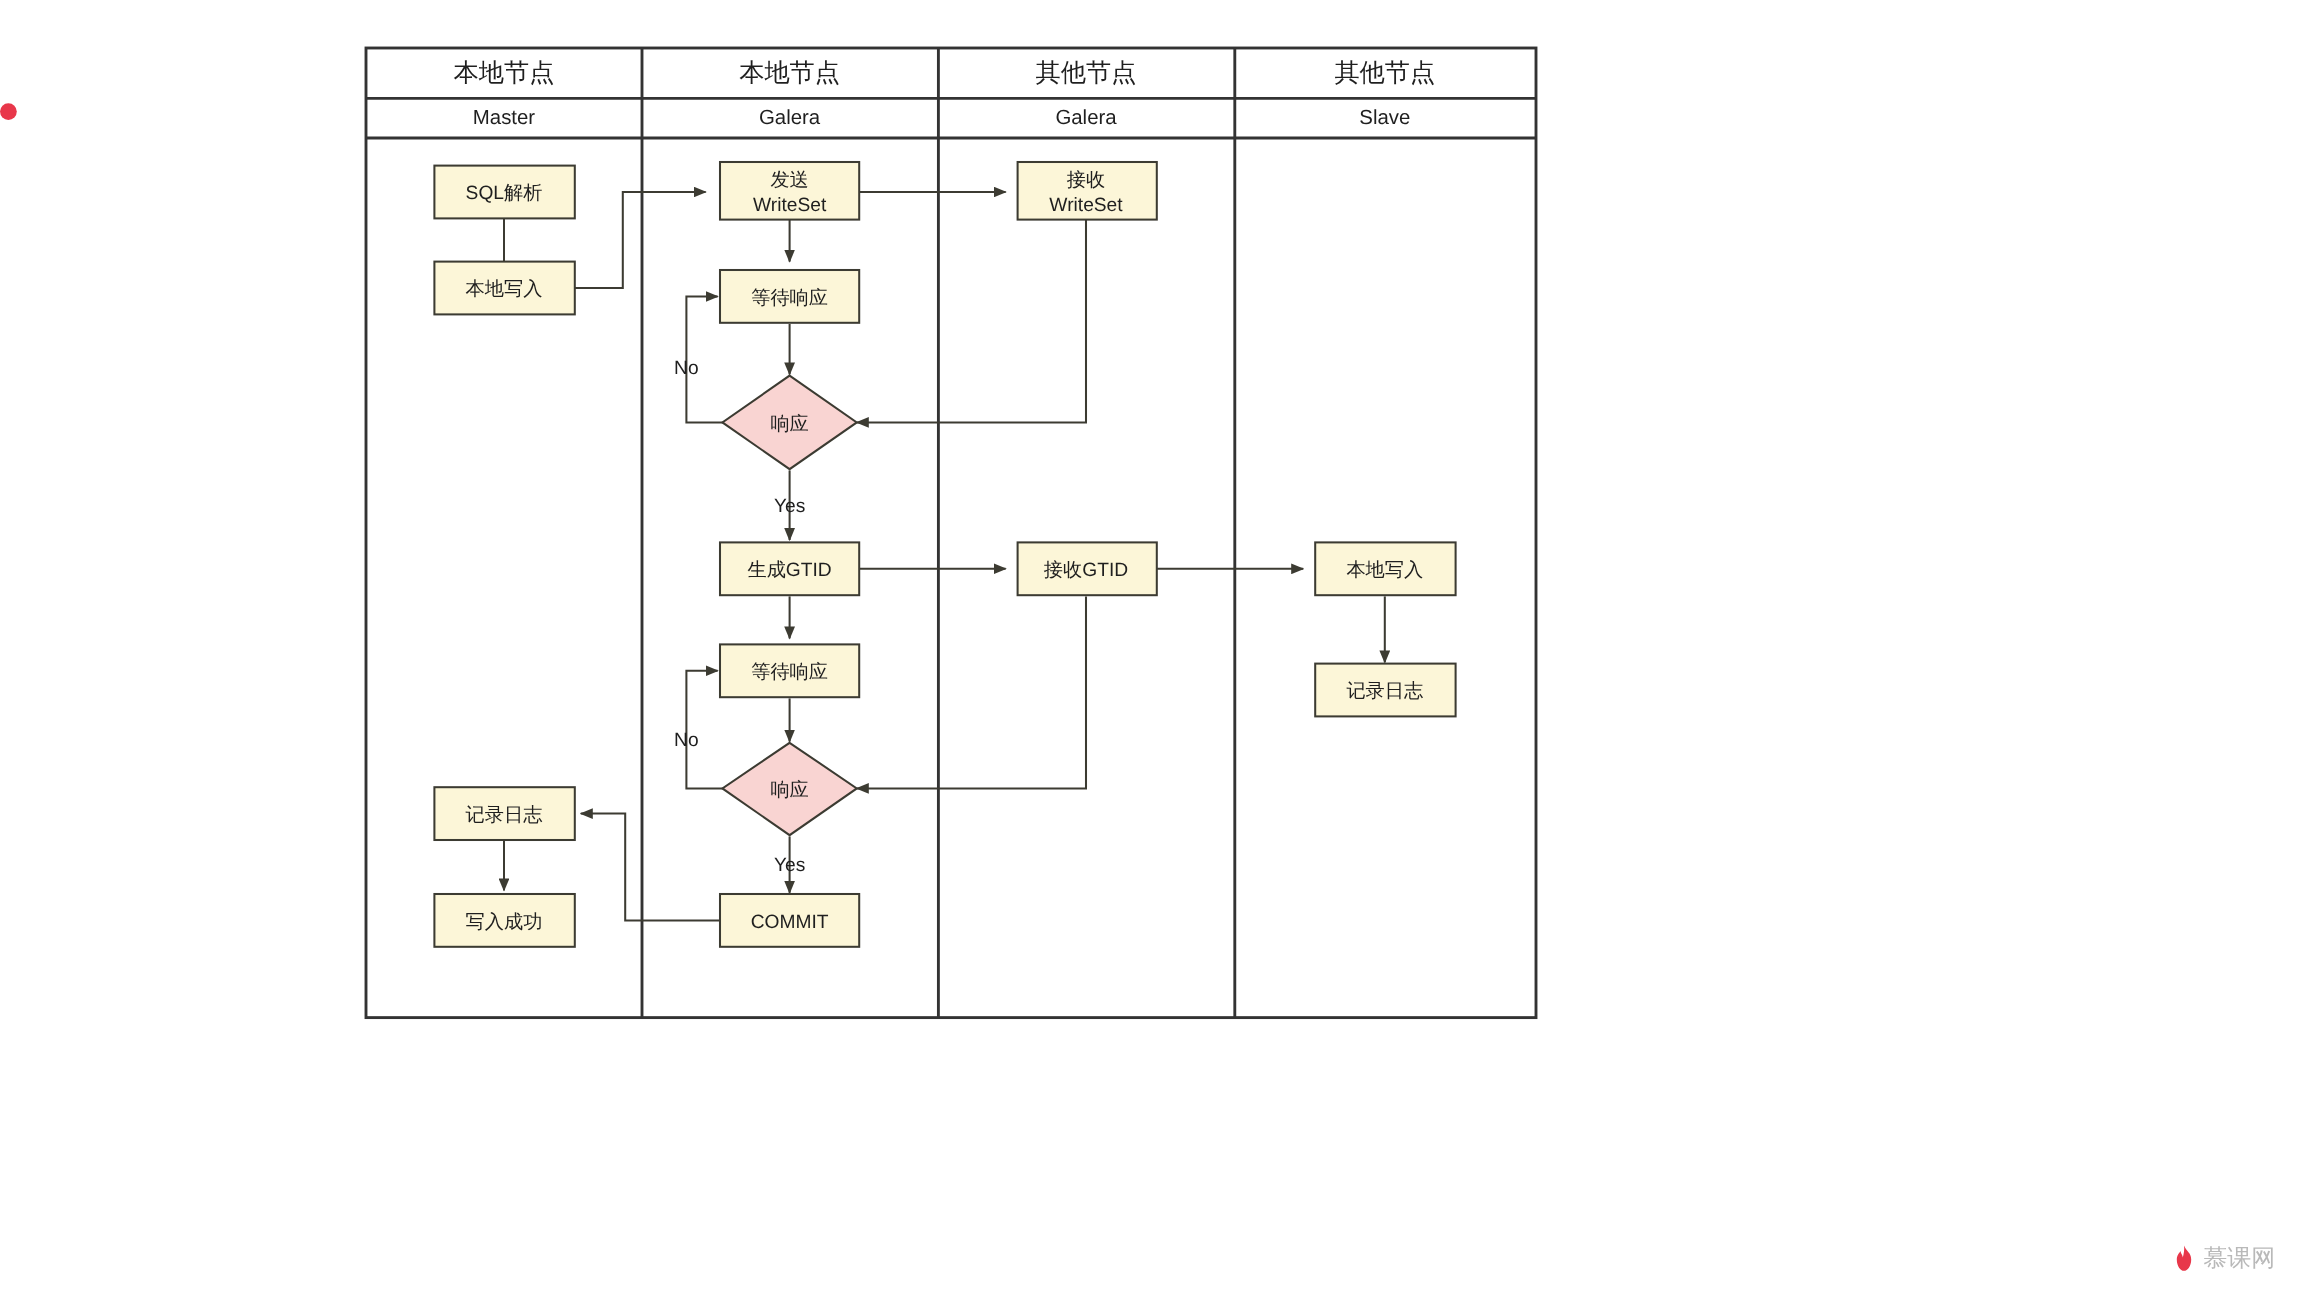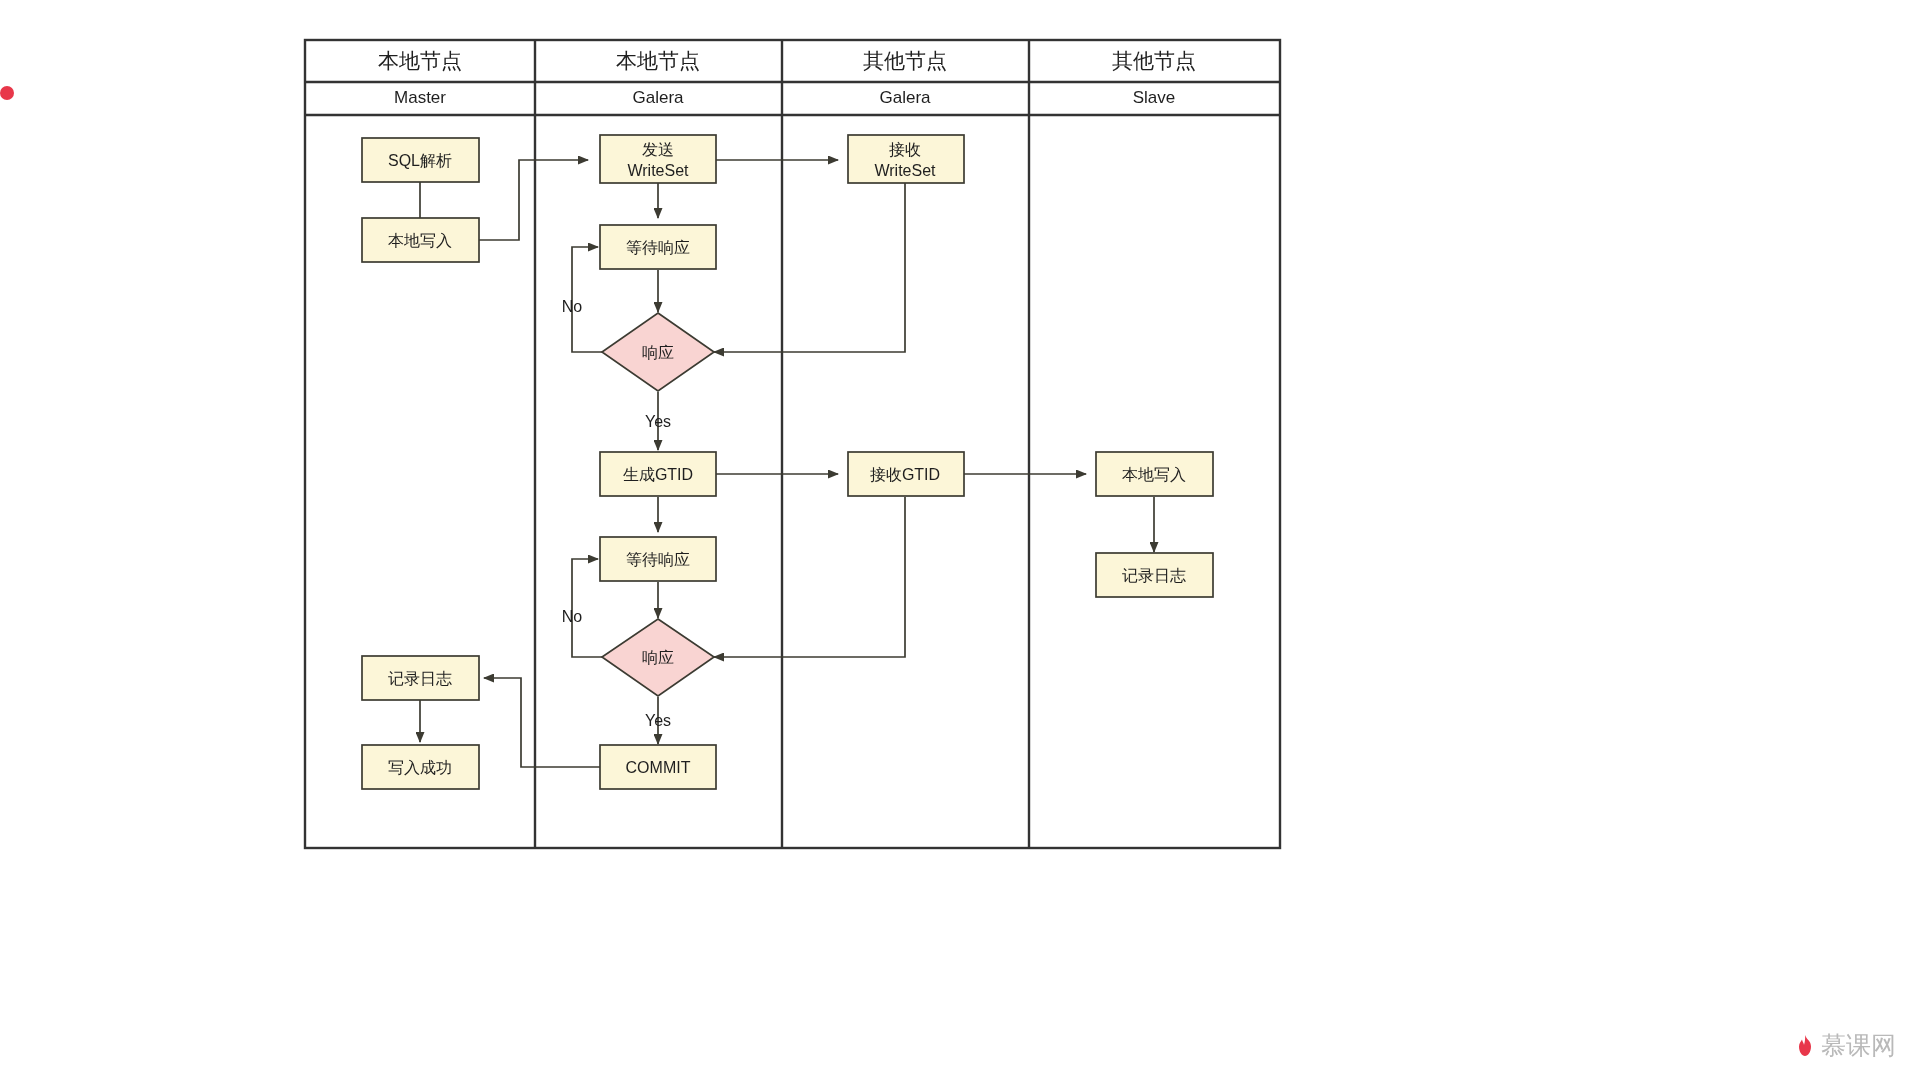--- a/index.html
+++ b/index.html
@@ -42,21 +42,21 @@
   .frame-line{stroke:#333333;fill:none;}
   .proc-box{fill:#fcf6d8;stroke:#3c3b32;stroke-width:1.7;}
   .dec-shape{fill:#f9d4d2;stroke:#3c3b32;stroke-width:1.7;}
   .edge{stroke:#3c3b32;stroke-width:1.7;fill:none;}
 
   .wm{
     position:absolute;
     right:24px;bottom:18px;
     display:flex;align-items:center;gap:6px;
     color:#b9b9b9;
-    font-size:25px;
+    font-size:20px;
     font-family:"Liberation Sans","DejaVu Sans",sans-serif;
     user-select:none;
   }
   .wm-flame{
     width:20px;height:24px;position:relative;display:inline-block;
   }
   .dot-left{
     position:absolute;left:0px;top:86px;width:14px;height:14px;
     border-radius:50%;background:#e8374a;
   }

